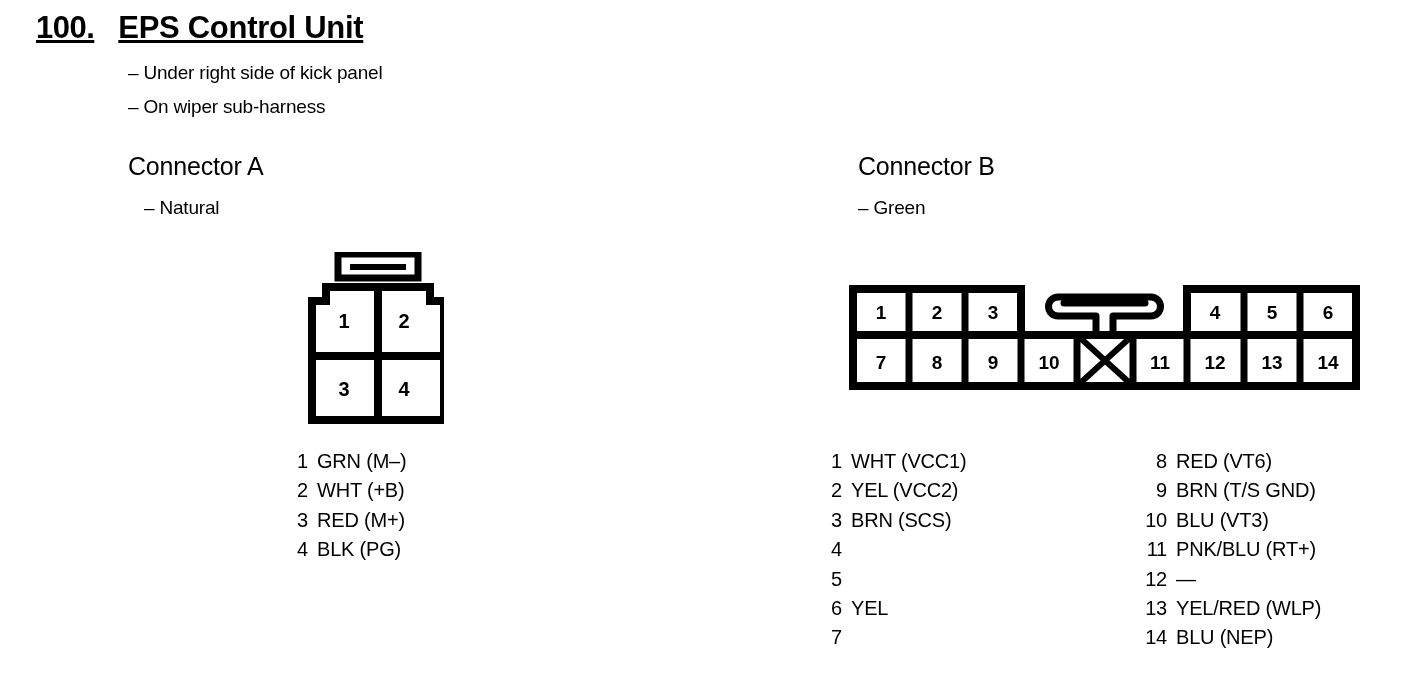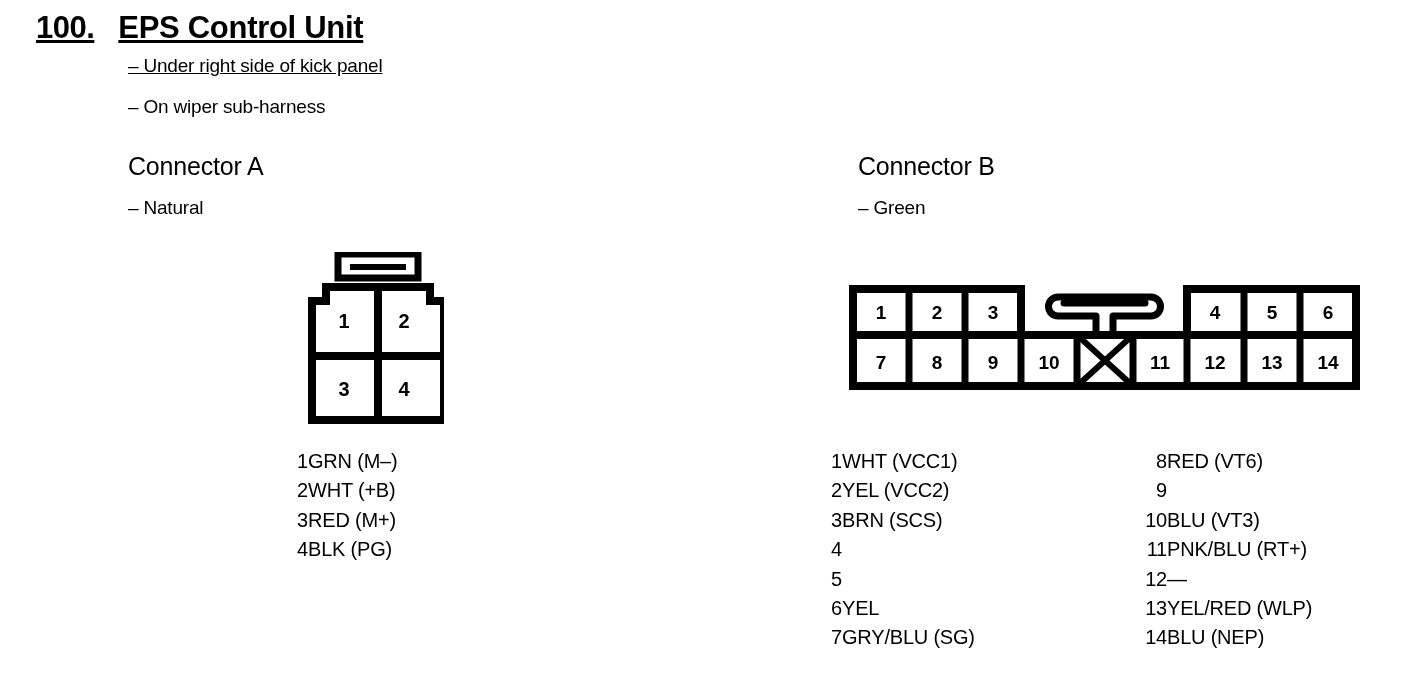--- a/index.html
+++ b/index.html
@@ -37,39 +37,39 @@
     margin-left: 24px;
     letter-spacing: -0.3px;
   }
   .subtitle {
     position: absolute;
     left: 128px;
     font-size: 19px;
     white-space: nowrap;
     letter-spacing: -0.2px;
   }
-  .subtitle-1 { top: 55px; text-decoration: underline; }
+  .subtitle-1 { top: 62px; }
   .subtitle-2 { top: 96px; }
 
   
   .conn-heading {
     position: absolute;
     font-size: 25px;
     font-weight: normal;
     white-space: nowrap;
     letter-spacing: -0.2px;
   }
   .conn-sub {
     position: absolute;
     font-size: 19px;
     white-space: nowrap;
     letter-spacing: -0.2px;
   }
   #connA-heading { left: 128px; top: 152px; }
-  #connA-sub     { left: 128px; top: 197px; }
+  #connA-sub     { left: 144px; top: 197px; }
   #connB-heading { left: 858px; top: 152px; }
   #connB-sub     { left: 858px; top: 197px; }
 
   
   #connA-drawing {
     position: absolute;
     left: 300px;
     top: 252px;
     width: 144px;
     height: 172px;
@@ -101,20 +101,21 @@
   }
   .pinrow {
     display: flex;
     align-items: baseline;
   }
   .pin-no {
     text-align: right;
     flex: 0 0 auto;
   }
   .pin-desc {
+    margin-left: 9px;
   }
   .pin-cont {
     display: block;
   }
 
   #listA        { left: 296px; top: 447px; }
   #listA .pin-no { width: 12px; }
 
   #listB-left   { left: 830px; top: 447px; }
   #listB-left .pin-no { width: 12px; }
@@ -247,31 +248,31 @@
   </div>
   <div class="pinrow">
     <span class="pin-no">5</span>
   </div>
   <div class="pinrow">
     <span class="pin-no">6</span>
     <span class="pin-desc">YEL</span>
   </div>
   <div class="pinrow">
     <span class="pin-no">7</span>
-    <span class="pin-desc">GRY/BLU (SG)</span>
   </div>
 </div>
 
 <div class="pinlist" id="listB-right">
   <div class="pinrow">
     <span class="pin-no">8</span>
     <span class="pin-desc">RED (VT6)</span>
   </div>
   <div class="pinrow">
     <span class="pin-no">9</span>
+    <span class="pin-desc">BRN (T/S GND)</span>
   </div>
   <div class="pinrow">
     <span class="pin-no">10</span>
     <span class="pin-desc">BLU (VT3)</span>
   </div>
   <div class="pinrow">
     <span class="pin-no">11</span>
     <span class="pin-desc">PNK/BLU (RT+)</span>
   </div>
   <div class="pinrow">

